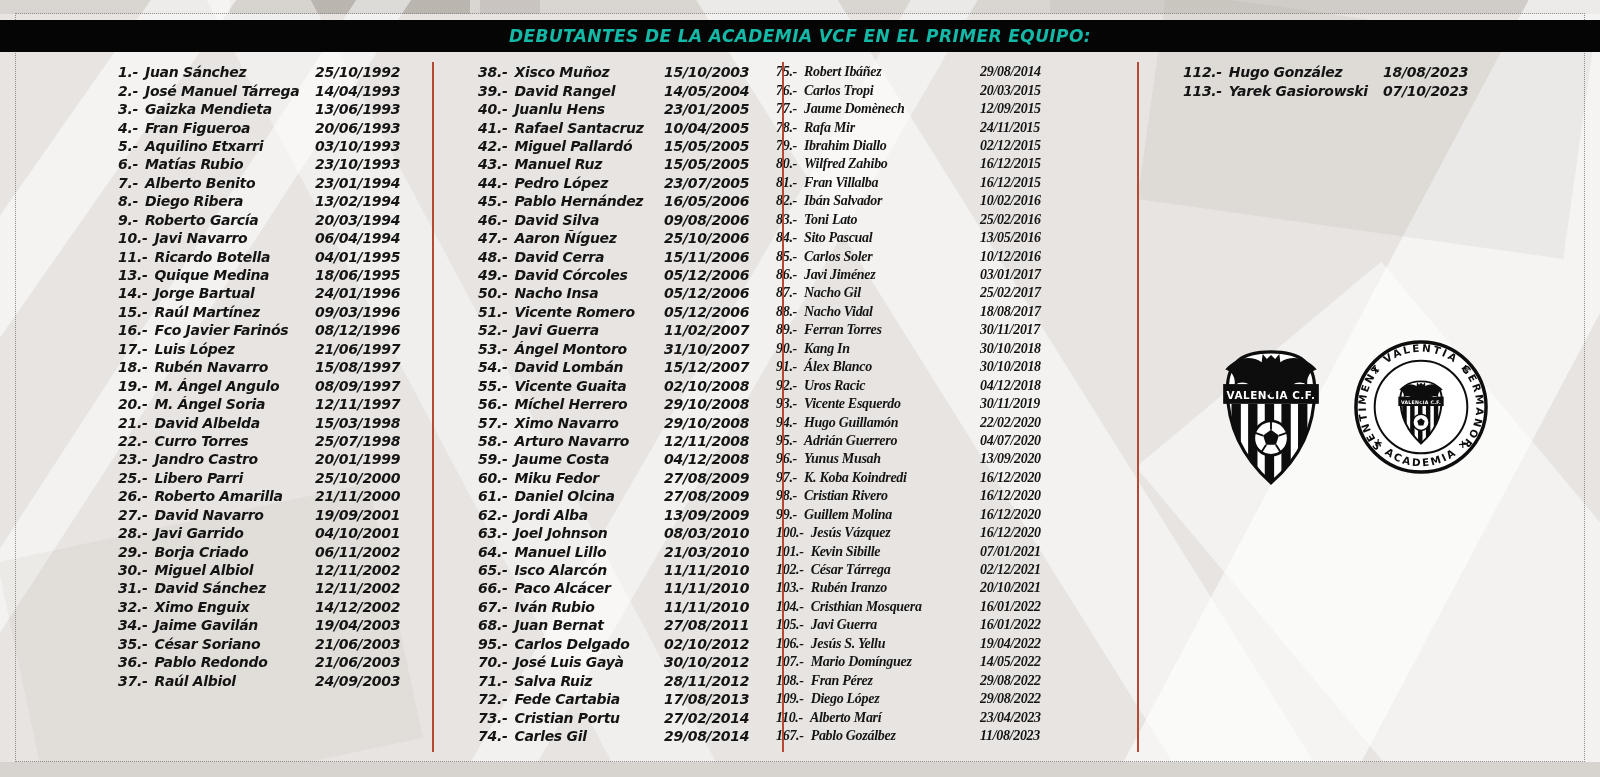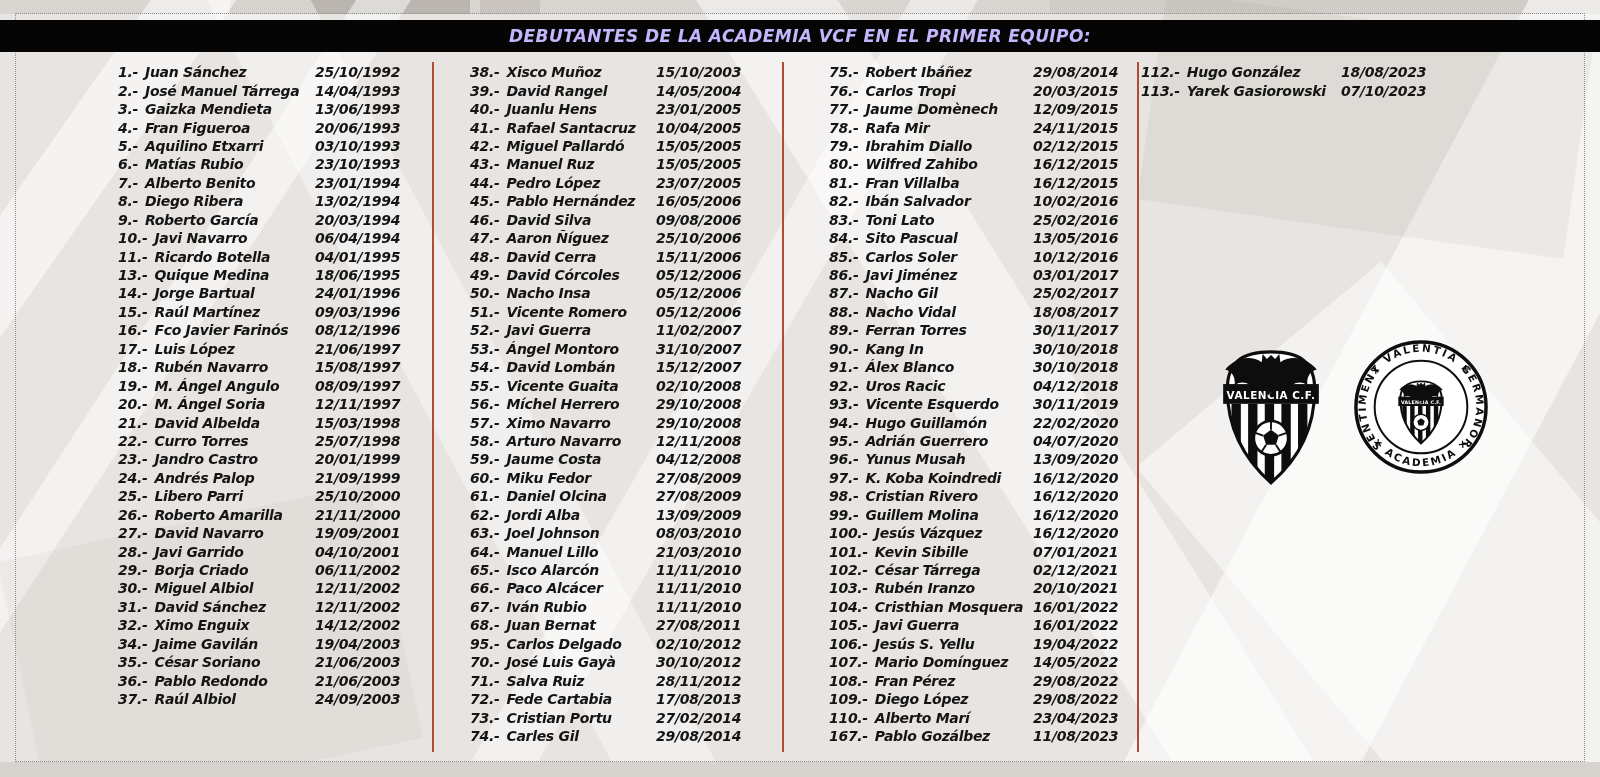--- a/index.html
+++ b/index.html
@@ -27,36 +27,36 @@
   .frame{
     position:absolute; z-index:1; left:15px; right:15px; top:13px; bottom:15px;
     border:1px dotted #8d8d8d;
   }
   
   .titlebar{
     position:absolute; z-index:3; left:0; top:20px; width:1600px; height:32px;
     background:#050505; display:flex; align-items:center; justify-content:center;
   }
   .titlebar .title{
-    color:#c4b5fd; font-size:17px; font-weight:700; font-style:italic;
+    color:#14b8a6; font-size:17px; font-weight:700; font-style:italic;
     letter-spacing:.4px;
   }
   
   .col{position:absolute; z-index:2; top:63px;}
   .row{display:flex; height:18.45px; align-items:center; white-space:nowrap;}
   .num,.pname,.pdate{
     font-style:italic; font-weight:700; font-size:14px; color:#141414;
     letter-spacing:-.3px; line-height:1;
   }
   .num{margin-right:7px;}
   .nm{display:flex; overflow:visible;}
   .col-1{left:118px;} .col-1 .nm{width:197px;}
-  .col-2{left:470px;} .col-2 .nm{width:186px;}
-  .col-3{left:829px;} .col-3 .nm{width:204px;}
-  .col-4{left:1141px;} .col-4 .nm{width:200px;}
+  .col-2{left:470px;} .col-2 .nm{width:186px;margin-left:8px;}
+  .col-3{left:776px;font-family:Liberation Serif, serif;} .col-3 .nm{width:204px;}
+  .col-4{left:1183px;} .col-4 .nm{width:200px;}
   
   .sep{position:absolute; z-index:2; top:62px; height:690px; width:2px; background:#B34A31;}
   .sep-1{left:432px;} .sep-2{left:782px;} .sep-3{left:1137px;}
   
   .crest-main{position:absolute; z-index:2; left:1218px; top:330px;}
   .academy-logo{position:absolute; z-index:2; left:1352px; top:338px;}
 </style>
 </head>
 <body>
 
@@ -230,27 +230,20 @@
           <span class="pname">Curro Torres</span>
         </span>
         <span class="pdate">25/07/1998</span>
       </div>
       <div class="row">
         <span class="nm">
           <span class="num">23.-</span>
           <span class="pname">Jandro Castro</span>
         </span>
         <span class="pdate">20/01/1999</span>
-      </div>
-      <div class="row">
-        <span class="nm">
-          <span class="num">24.-</span>
-          <span class="pname">Andrés Palop</span>
-        </span>
-        <span class="pdate">21/09/1999</span>
       </div>
       <div class="row">
         <span class="nm">
           <span class="num">25.-</span>
           <span class="pname">Libero Parri</span>
         </span>
         <span class="pdate">25/10/2000</span>
       </div>
       <div class="row">
         <span class="nm">

